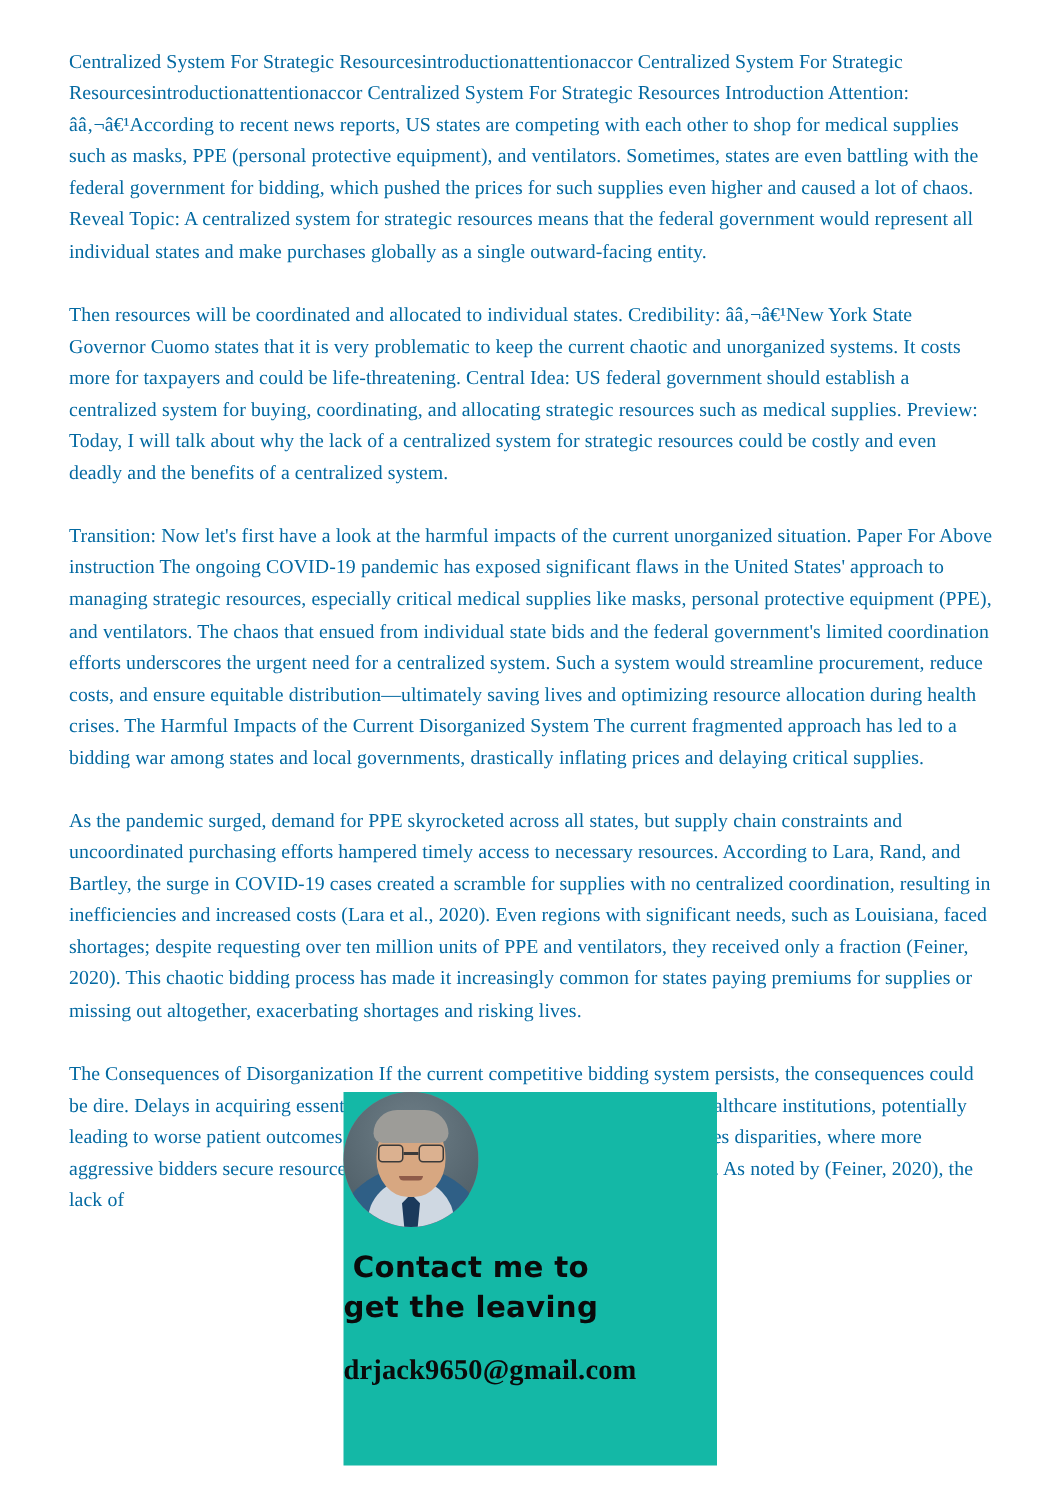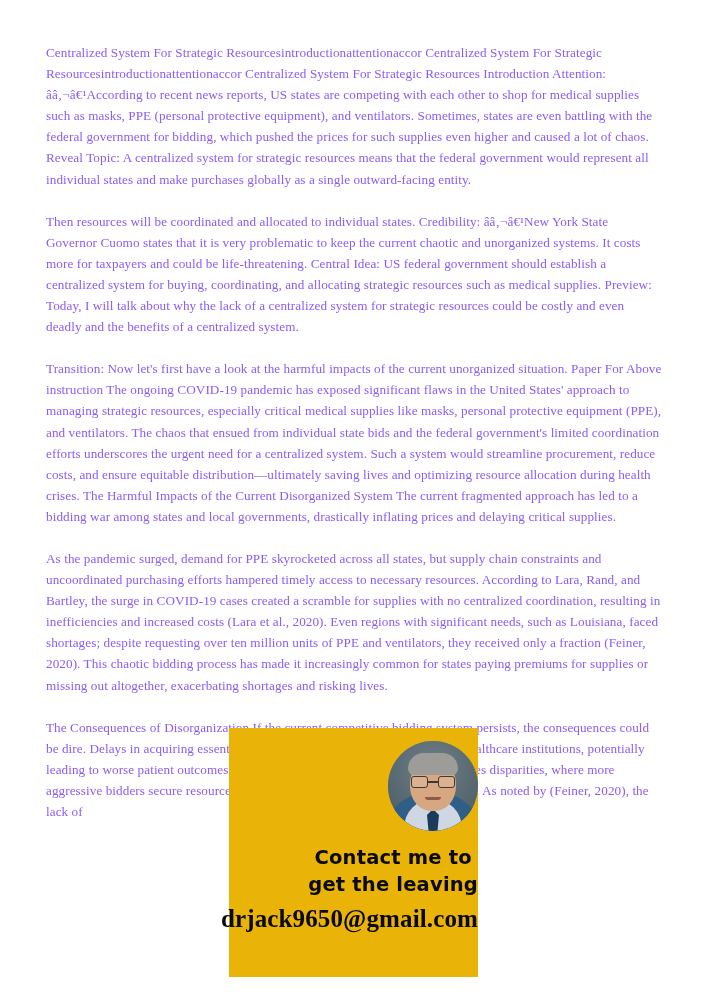--- a/index.html
+++ b/index.html
@@ -21,38 +21,37 @@
     left: 0;
     top: 0;
     width: 708px;
     height: 1000px;
     padding: 30px 46px 0 46px;
   }
   .para {
     font-size: 13.2px;
     line-height: 21.1px;
     text-align: left;
-    margin: 12px 0 21px 0;
-    color: #8b5cf6;
+    margin: 0 0 21px 0;
+    color: #0369a1;
     letter-spacing: 0.005em;
   }
   .para:last-child { margin-bottom: 0; }
 
   
   #overlay {
     position: absolute;
     left: 229px;
     top: 728px;
     width: 249px;
     height: 249px;
-    background: #eab308;
+    background: #14b8a6;
     display: flex;
     flex-direction: column;
-    align-items: flex-end;
-    padding-top: 13px;
+    align-items: flex-start;
     z-index: 10;
   }
   #avatar {
     width: 90px;
     height: 90px;
     border-radius: 50%;
     overflow: hidden;
     background: #7a8a93;
     position: relative;
     flex: none;
@@ -147,24 +146,24 @@
     text-align: center;
     line-height: 27px;
     letter-spacing: 0.01em;
   }
   #ov-text {
     margin-top: 13px;
   }
   #ov-email {
     font-family: "Liberation Serif", serif;
     font-weight: bold;
-    font-size: 25px;
+    font-size: 19px;
     color: #0a0a0a;
     text-align: center;
-    margin-top: 7px;
+    margin-top: 18px;
     letter-spacing: 0.005em;
   }
 </style>
 </head>
 <body>
 
 <div id="doc">
   <p class="para">Centralized System For Strategic Resourcesintroductionattentionaccor Centralized System For Strategic Resourcesintroductionattentionaccor Centralized System For Strategic Resources Introduction Attention: ââ‚¬â€¹According to recent news reports, US states are competing with each other to shop for medical supplies such as masks, PPE (personal protective equipment), and ventilators. Sometimes, states are even battling with the federal government for bidding, which pushed the prices for such supplies even higher and caused a lot of chaos. Reveal Topic: A centralized system for strategic resources means that the federal government would represent all individual states and make purchases globally as a single outward-facing entity.</p>
   <p class="para">Then resources will be coordinated and allocated to individual states. Credibility: ââ‚¬â€¹New York State Governor Cuomo states that it is very problematic to keep the current chaotic and unorganized systems. It costs more for taxpayers and could be life-threatening. Central Idea: US federal government should establish a centralized system for buying, coordinating, and allocating strategic resources such as medical supplies. Preview: Today, I will talk about why the lack of a centralized system for strategic resources could be costly and even deadly and the benefits of a centralized system.</p>
   <p class="para">Transition: Now let's first have a look at the harmful impacts of the current unorganized situation. Paper For Above instruction The ongoing COVID-19 pandemic has exposed significant flaws in the United States' approach to managing strategic resources, especially critical medical supplies like masks, personal protective equipment (PPE), and ventilators. The chaos that ensued from individual state bids and the federal government's limited coordination efforts underscores the urgent need for a centralized system. Such a system would streamline procurement, reduce costs, and ensure equitable distribution—ultimately saving lives and optimizing resource allocation during health crises. The Harmful Impacts of the Current Disorganized System The current fragmented approach has led to a bidding war among states and local governments, drastically inflating prices and delaying critical supplies.</p>

